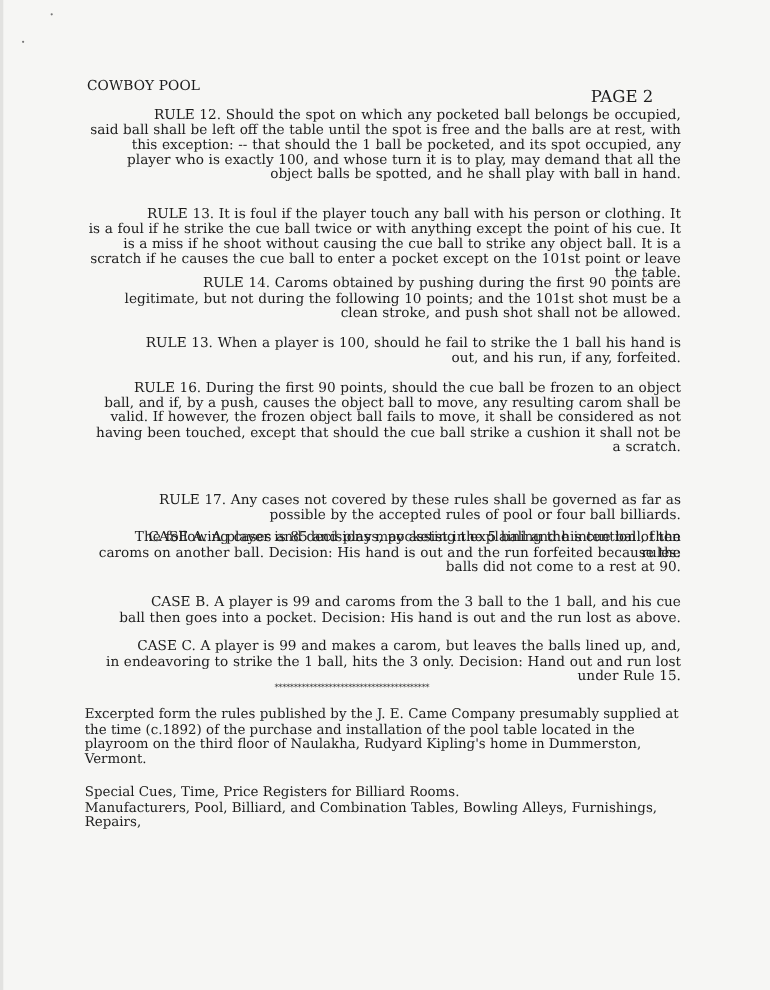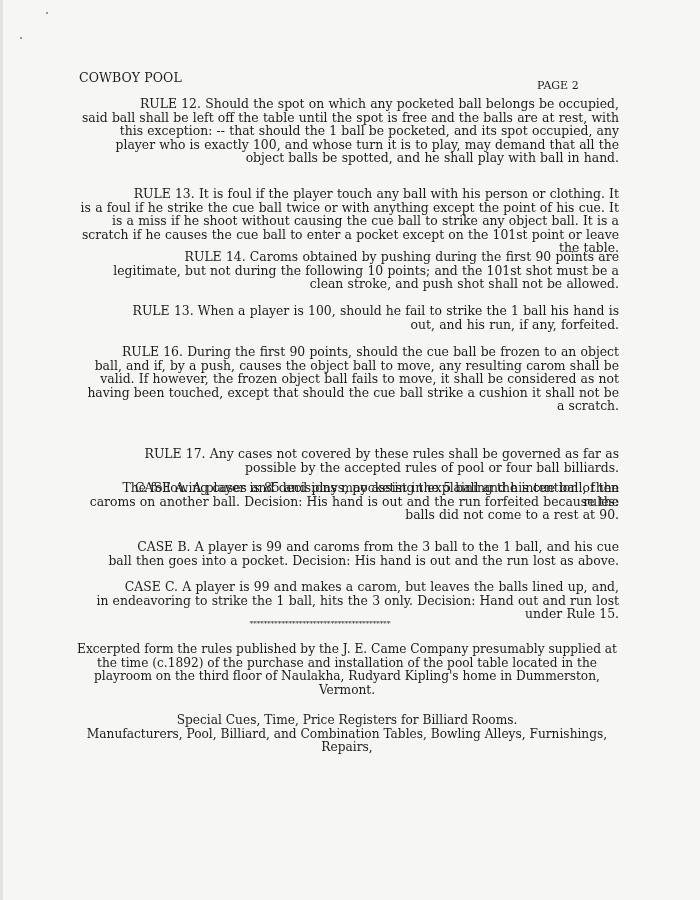--- a/index.html
+++ b/index.html
@@ -7,33 +7,33 @@
       width: 700px; height: 900px; overflow: hidden;
       background: #f6f6f4;
       font-family: "DejaVu Serif", serif;
       color: #1c1c1c;
       position: relative;
     }
     .page { position: absolute; left: 0; top: 0; width: 700px; height: 688px; }
     .left-edge { position: absolute; left: 0; top: 0; width: 3px; height: 900px; background: #e2e2e0; }
     .speck { position: absolute; width: 2px; height: 2px; background: #777; border-radius: 1px; }
     .hdr-left { position: absolute; left: 79px; top: 70px; font-size: 12.5px; letter-spacing: 0.1px; }
-    .hdr-right { position: absolute; left: 537px; top: 79px; font-size: 11px; }
+    .hdr-right { position: absolute; left: 537px; top: 79px; font-size: 15px; }
     .para {
       position: absolute; left: 79px; width: 540px;
       font-size: 12.4px; line-height: 13.5px;
       text-align: right; word-spacing: 0.3px;
     }
     .para .ind { display: inline-block; width: 42px; }
     .sep {
       position: absolute; left: 249px; top: 621px; width: 196px;
       font-family: "DejaVu Sans Mono", monospace; font-size: 8px; line-height: 8px;
       letter-spacing: -1.3px; color: #333; white-space: nowrap; overflow: hidden;
     }
-    .foot { position: absolute; left: 77px; width: 540px; font-size: 12.2px; line-height: 13.5px; text-align: center; }
+    .foot { position: absolute; left: 77px; width: 540px; font-size: 12.2px; line-height: 13.5px; }
   </style>
 </head>
 <body>
 
 <div class="page">
   <div class="left-edge"></div>
   <div class="speck" style="left:46px;top:12px;"></div>
   <div class="speck" style="left:20px;top:37px;"></div>
 
   <div class="hdr-left">COWBOY POOL</div>

